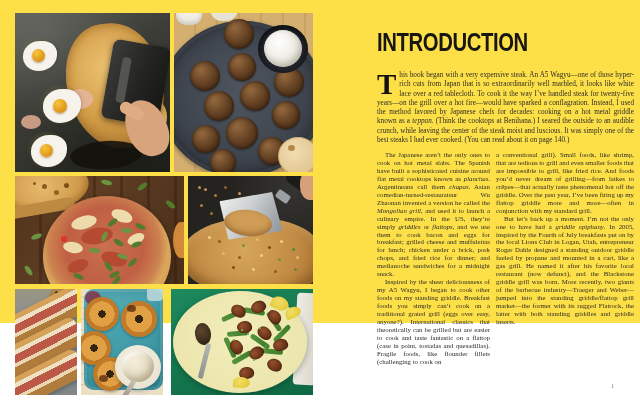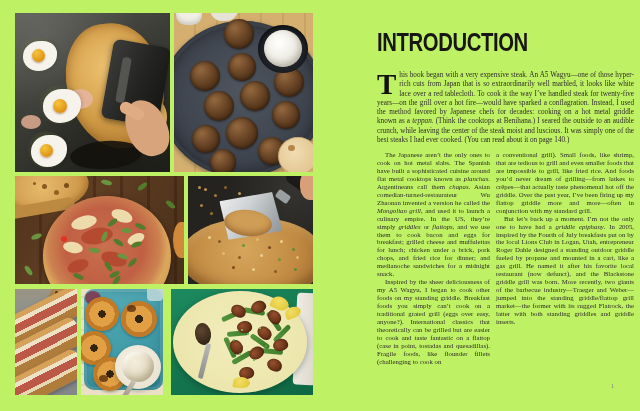--- a/index.html
+++ b/index.html
@@ -1,18 +1,18 @@
 <!DOCTYPE html>
 <html><head>
 <meta charset="utf-8">
 <style>
   * { margin:0; padding:0; box-sizing:border-box; }
   html,body { width:640px; height:411px; background:#ffffff; overflow:hidden;
               font-family:"Liberation Serif", serif; }
-  .page { position:absolute; top:0; height:411px; background:#bef264; }
+  .page { position:absolute; top:0; height:323px; background:#fde047; }
   #left-page { left:0; width:320px; }
   #right-page { left:320px; width:320px; }
 
   
   .ph { position:absolute; overflow:hidden; background:#ccc; }
   .el { position:absolute; }
 
   #ph1 { left:15px; top:13px; width:155px; height:159px;
          background:linear-gradient(150deg,#5a5b55 0%,#3c3d37 40%,#26261f 100%); }
   #ph2 { left:174px; top:13px; width:139px; height:159px;

